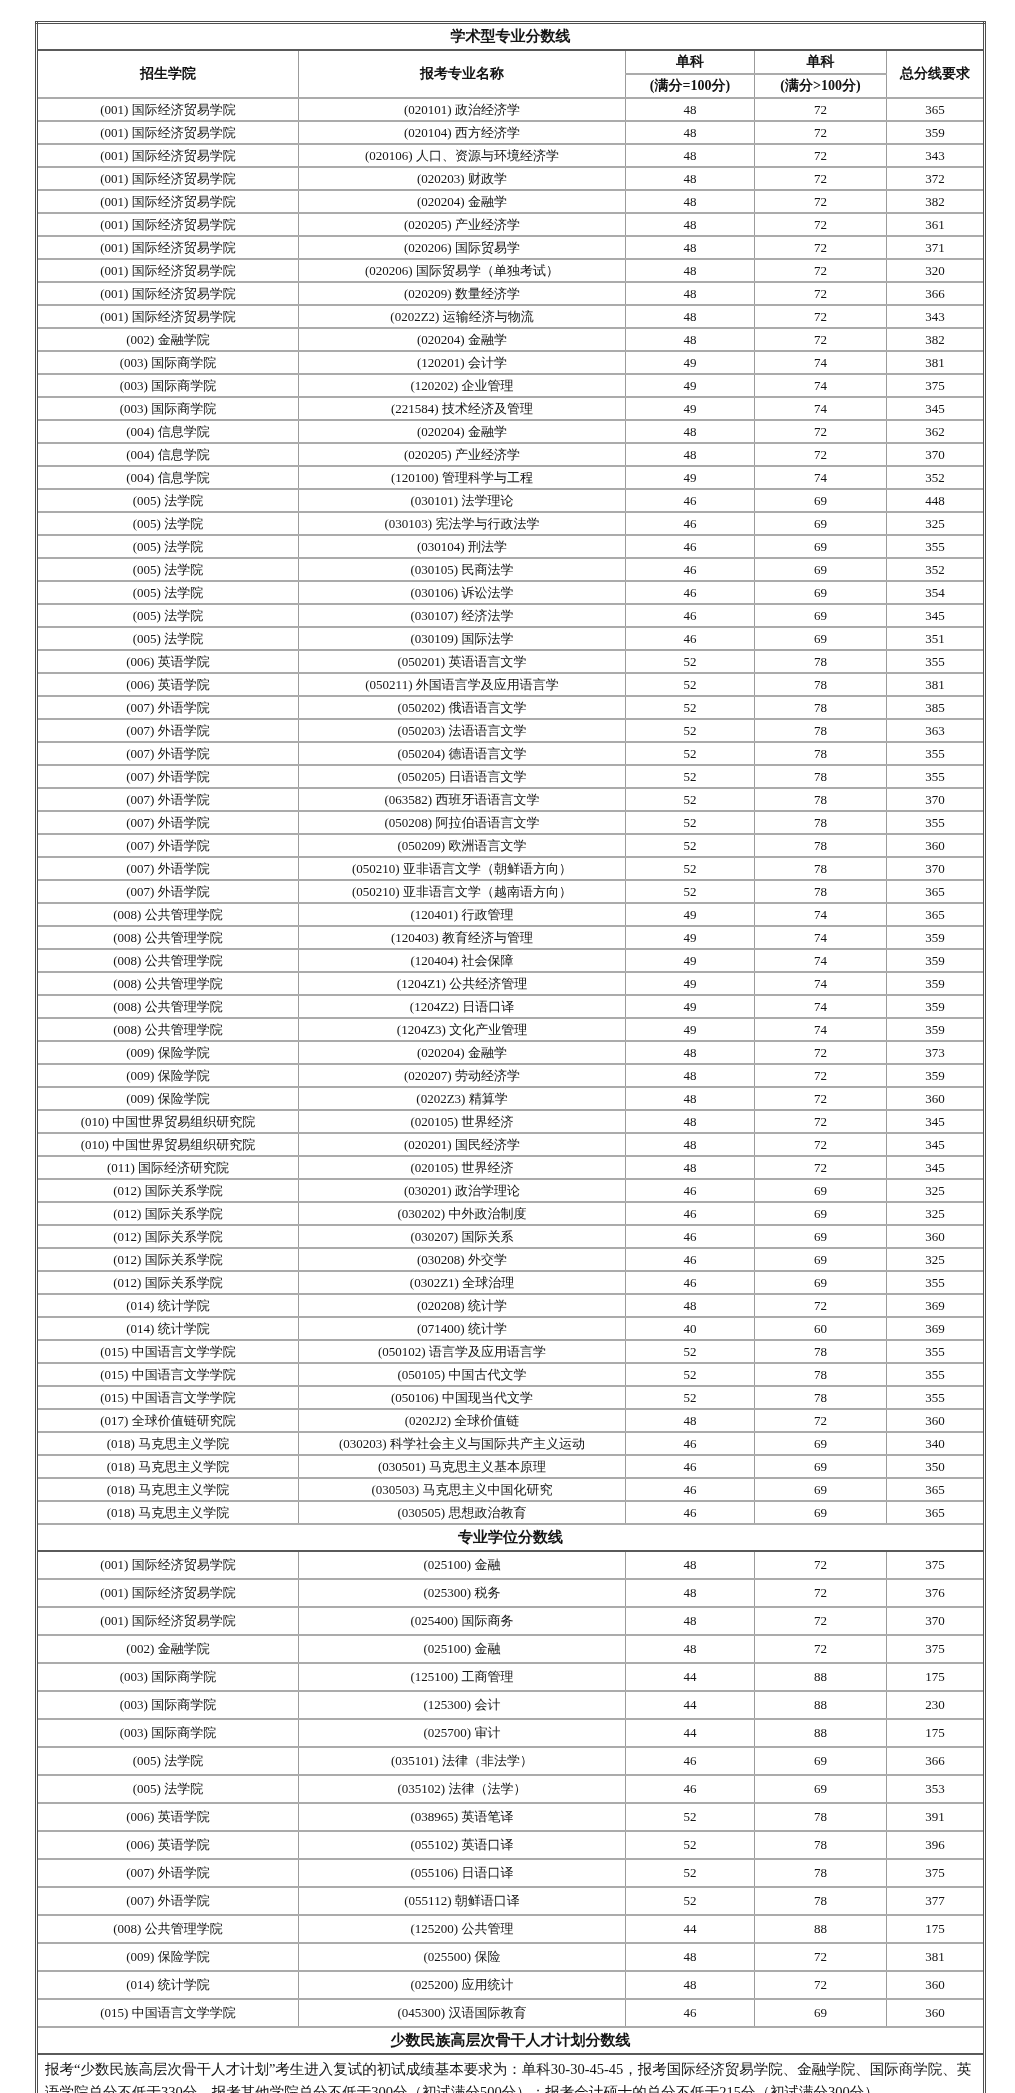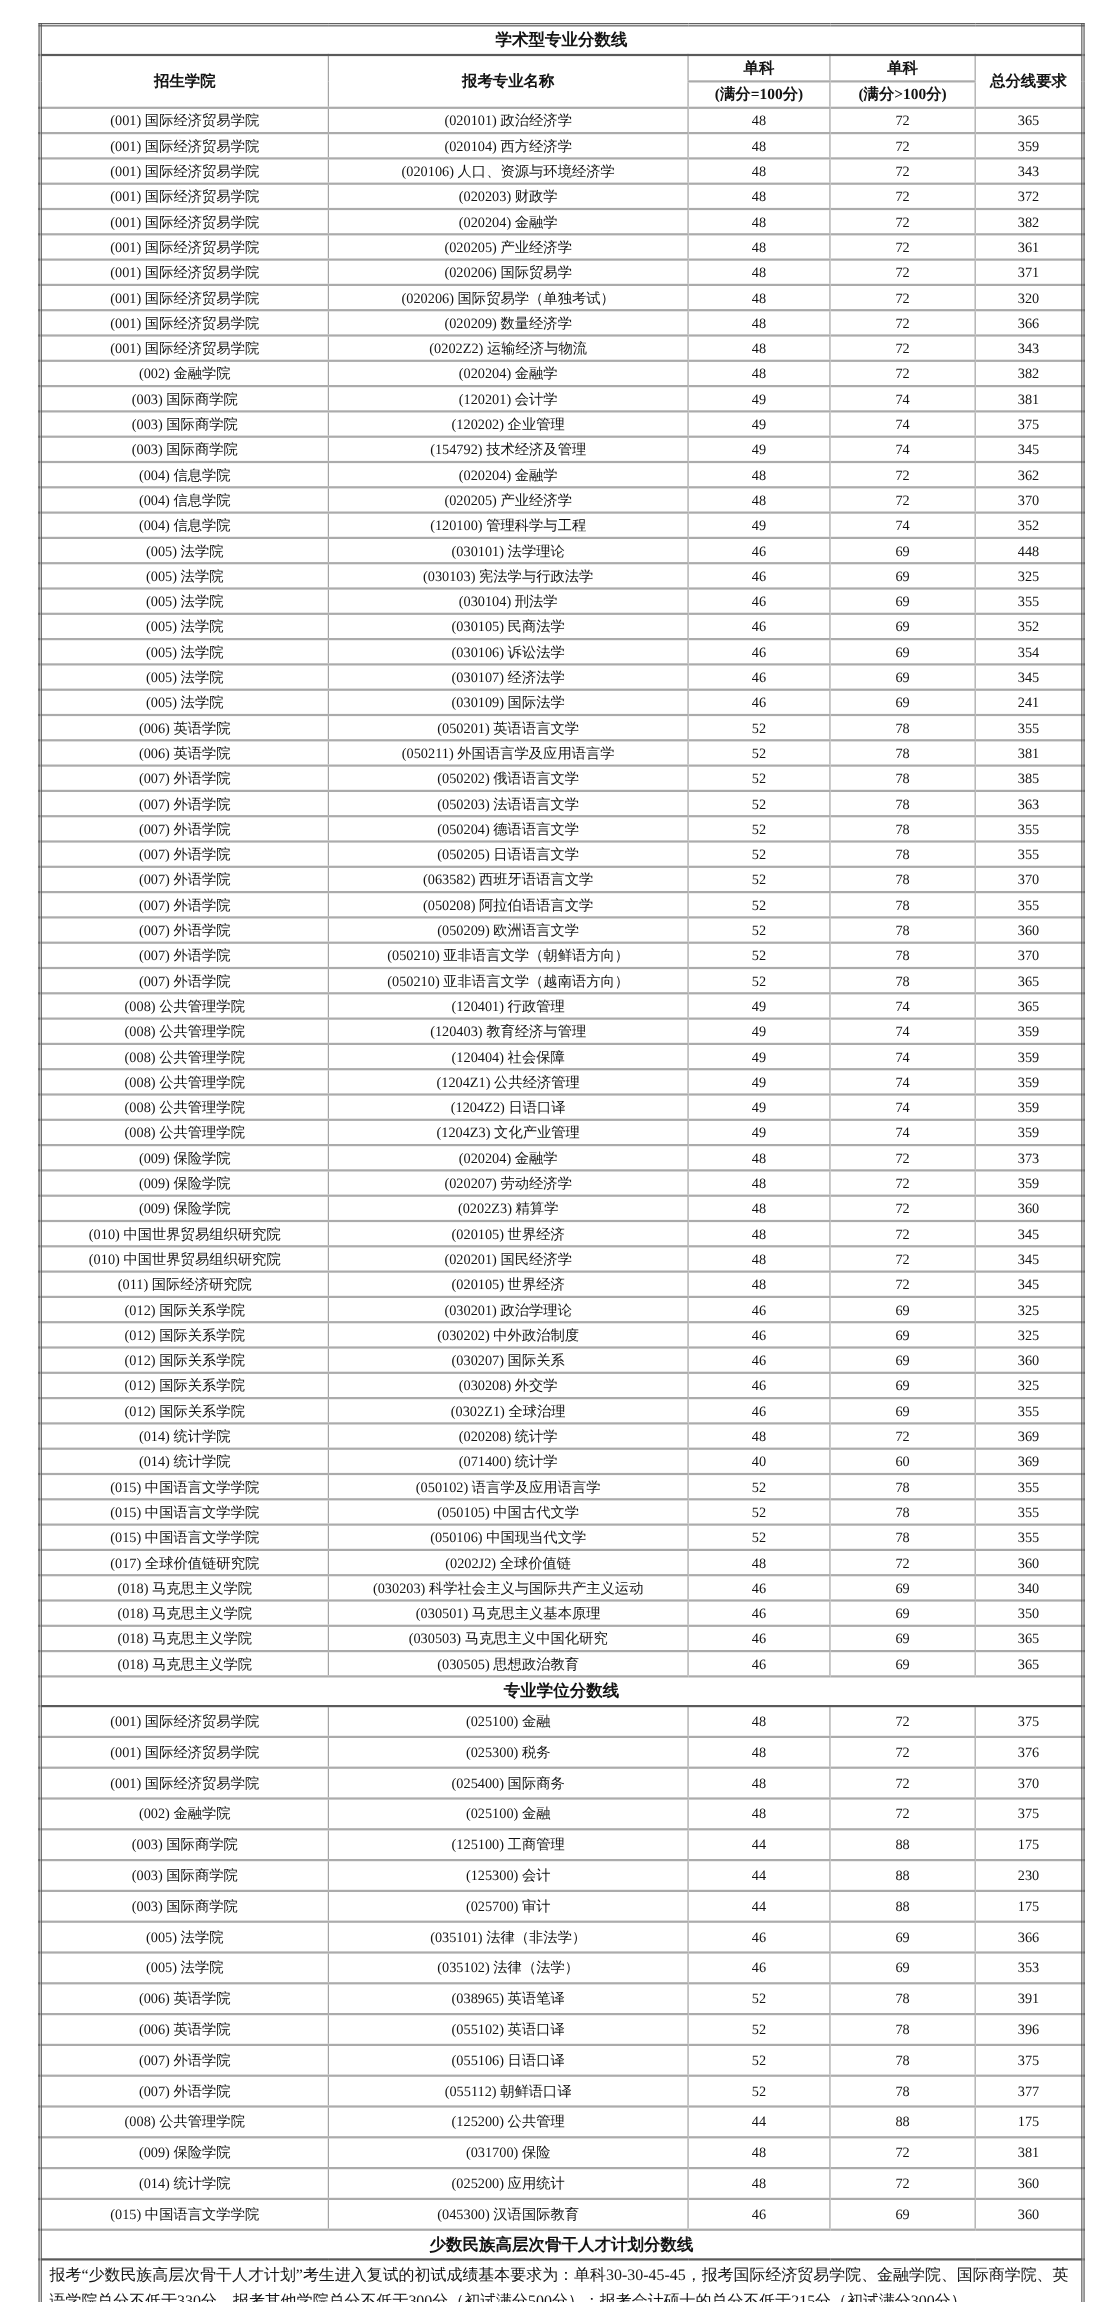--- a/index.html
+++ b/index.html
@@ -177,21 +177,21 @@
         </tr>
         <tr>
           <td>(003) 国际商学院</td>
           <td>(120202) 企业管理</td>
           <td class="num">49</td>
           <td class="num">74</td>
           <td class="num">375</td>
         </tr>
         <tr>
           <td>(003) 国际商学院</td>
-          <td>(154792) 技术经济及管理</td>
+          <td>(221584) 技术经济及管理</td>
           <td class="num">49</td>
           <td class="num">74</td>
           <td class="num">345</td>
         </tr>
         <tr>
           <td>(004) 信息学院</td>
           <td>(020204) 金融学</td>
           <td class="num">48</td>
           <td class="num">72</td>
           <td class="num">362</td>
@@ -250,21 +250,21 @@
           <td>(030107) 经济法学</td>
           <td class="num">46</td>
           <td class="num">69</td>
           <td class="num">345</td>
         </tr>
         <tr>
           <td>(005) 法学院</td>
           <td>(030109) 国际法学</td>
           <td class="num">46</td>
           <td class="num">69</td>
-          <td class="num">241</td>
+          <td class="num">351</td>
         </tr>
         <tr>
           <td>(006) 英语学院</td>
           <td>(050201) 英语语言文学</td>
           <td class="num">52</td>
           <td class="num">78</td>
           <td class="num">355</td>
         </tr>
         <tr>
           <td>(006) 英语学院</td>
@@ -627,21 +627,21 @@
         </tr>
         <tr>
           <td>(008) 公共管理学院</td>
           <td>(125200) 公共管理</td>
           <td class="num">44</td>
           <td class="num">88</td>
           <td class="num">175</td>
         </tr>
         <tr>
           <td>(009) 保险学院</td>
-          <td>(031700) 保险</td>
+          <td>(025500) 保险</td>
           <td class="num">48</td>
           <td class="num">72</td>
           <td class="num">381</td>
         </tr>
         <tr>
           <td>(014) 统计学院</td>
           <td>(025200) 应用统计</td>
           <td class="num">48</td>
           <td class="num">72</td>
           <td class="num">360</td>

